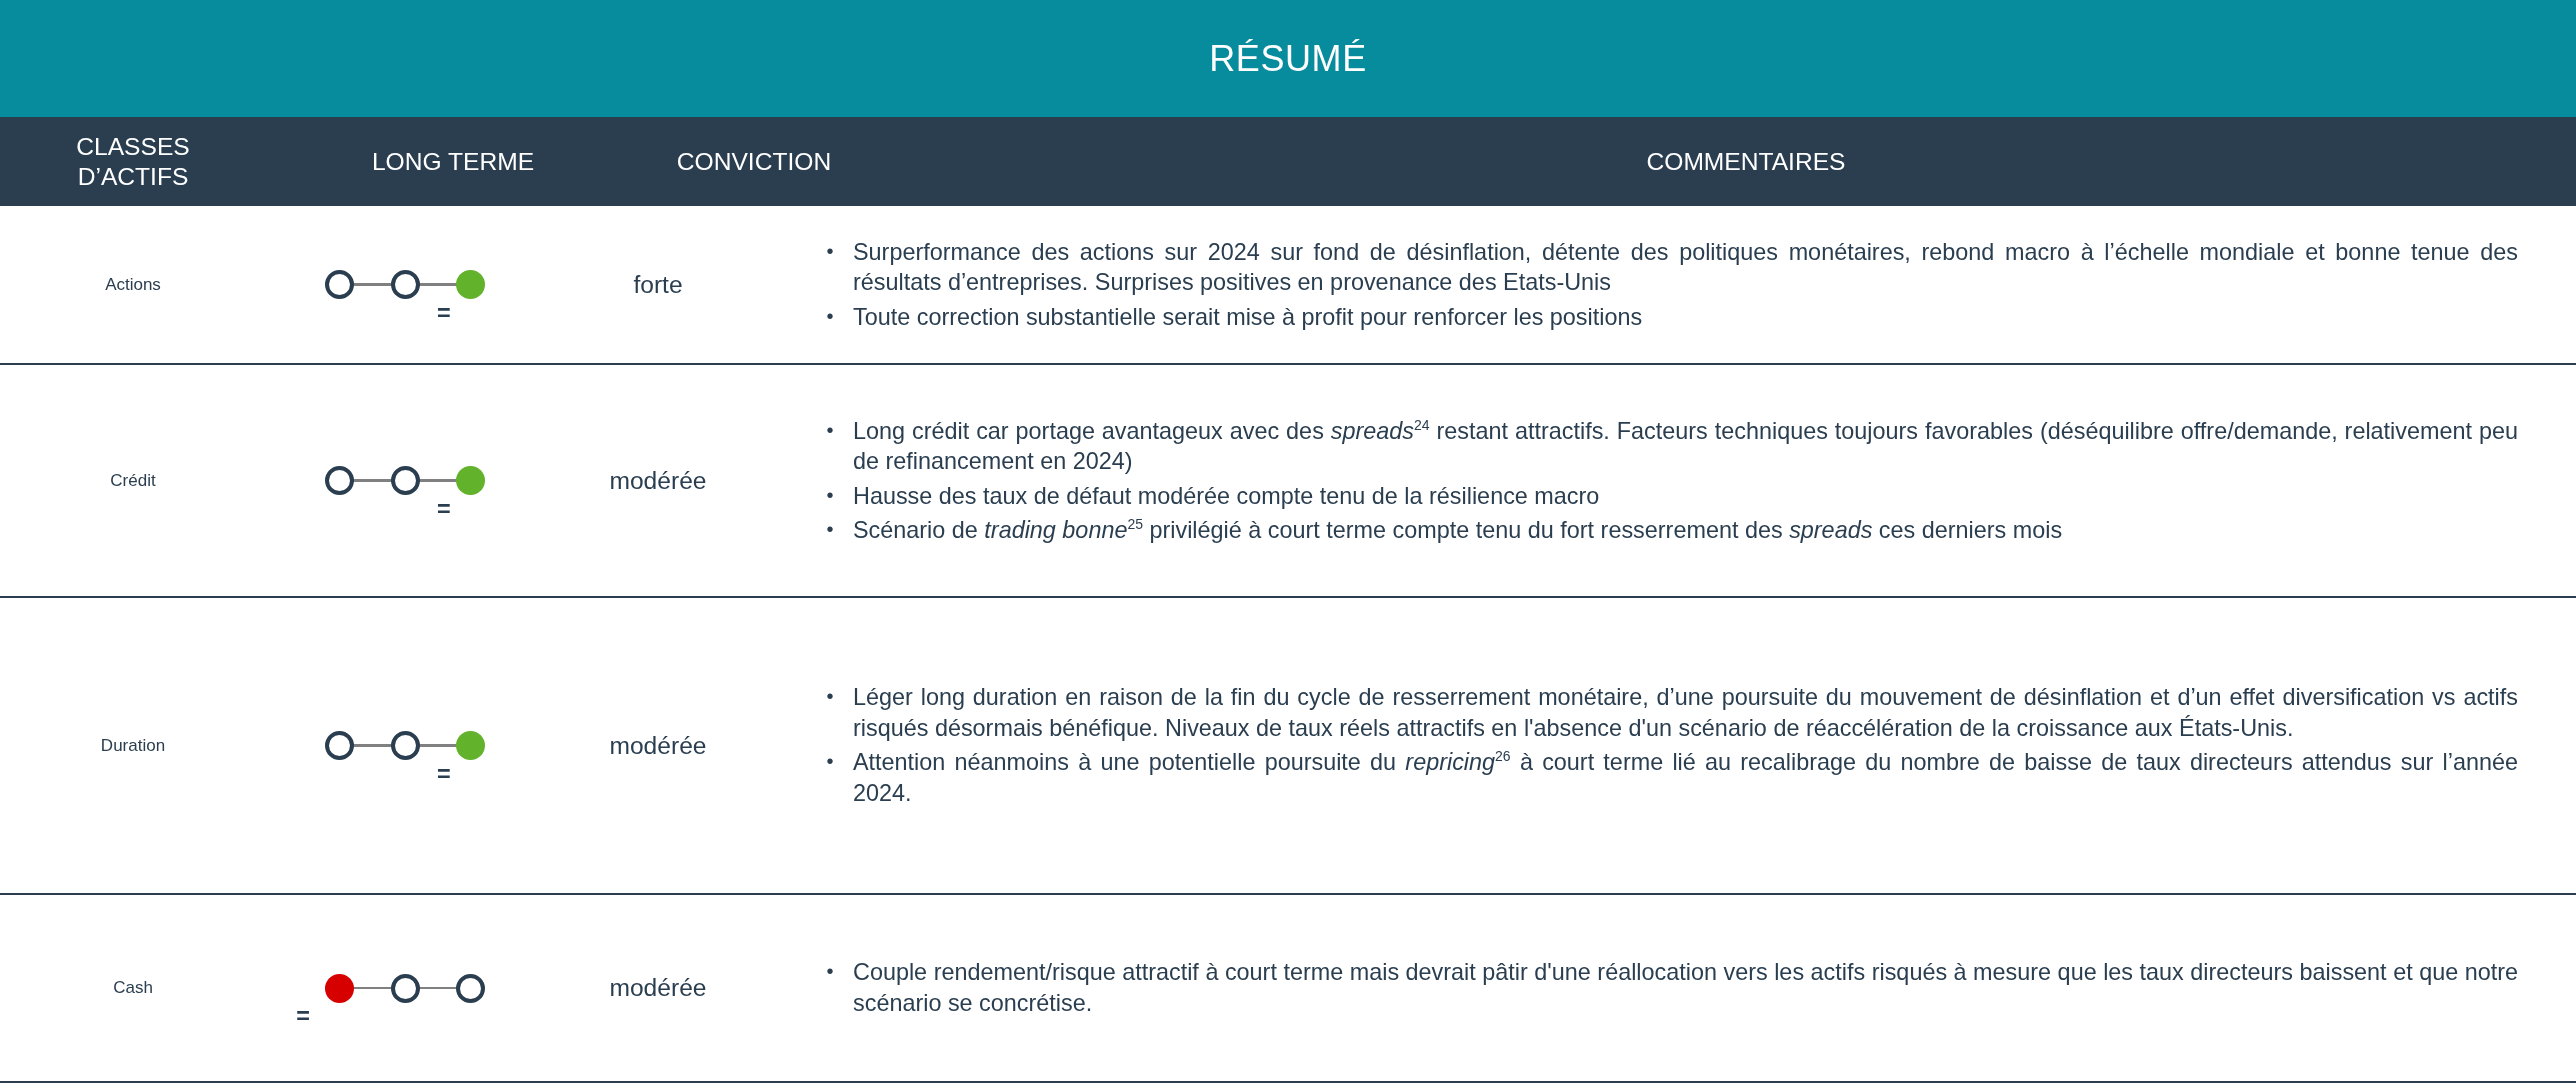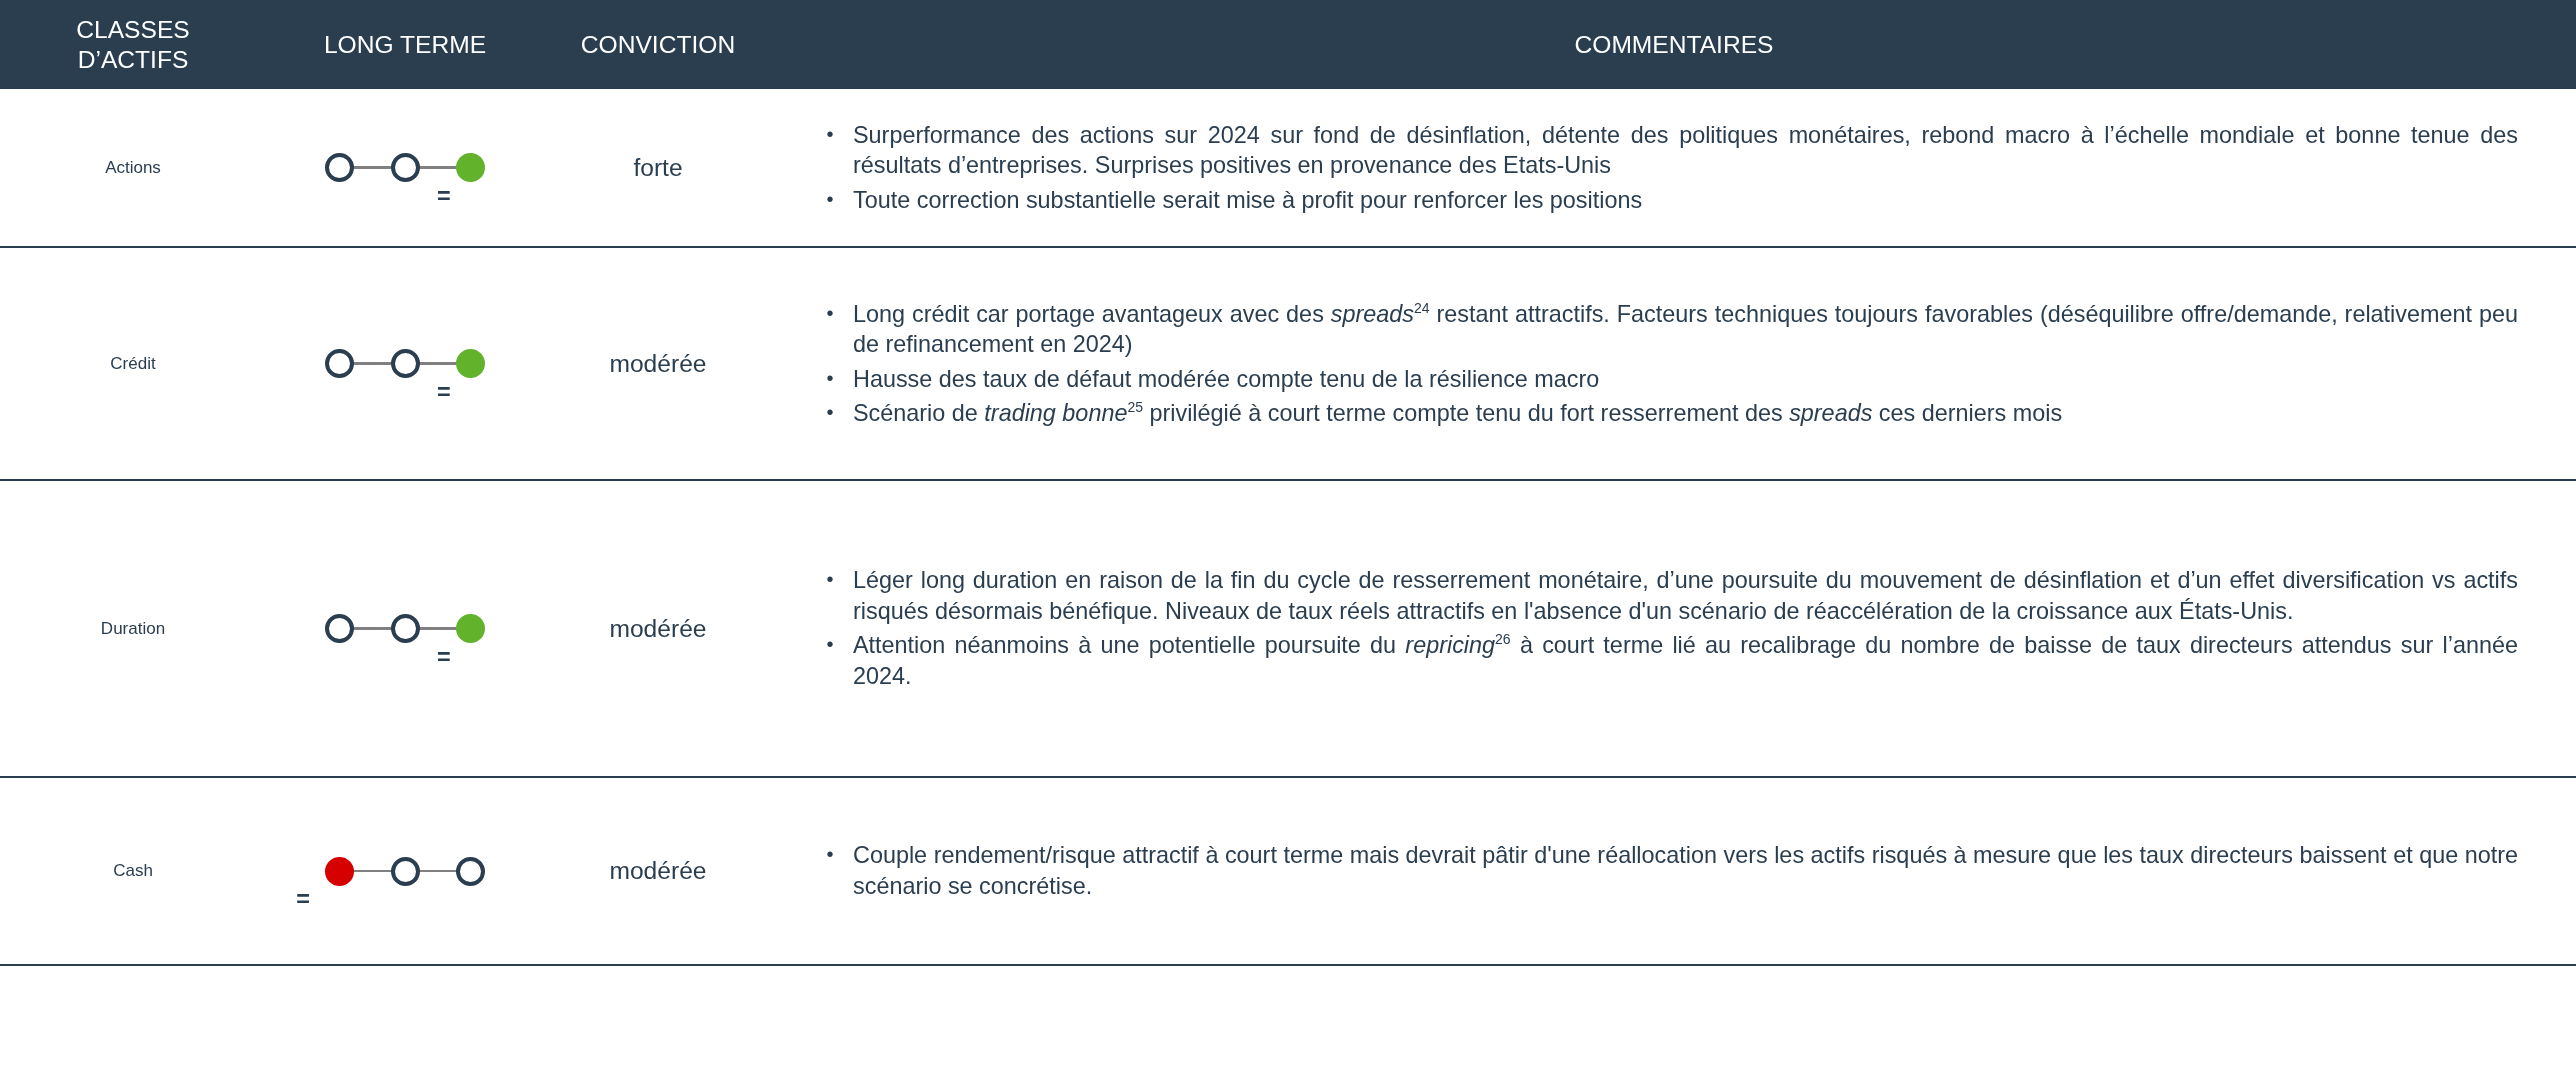--- a/index.html
+++ b/index.html
@@ -38,20 +38,21 @@
     letter-spacing: 0.6px;
     line-height: 1;
   }
 
   
   .table-head {
     height: 89px;
     background: #2a3e50;
     display: flex;
     align-items: center;
+    gap: 48px;
   }
   .table-head .hcell {
     color: #ffffff;
     font-size: 24.6px;
     font-weight: 400;
     text-align: center;
     line-height: 1.18;
   }
 
   
@@ -190,20 +191,23 @@
     font-size: 14px;
     vertical-align: super;
     line-height: 0;
   }
 </style>
 </head>
 <body>
 
 <div class="sheet">
 
+  <div class="title-banner">
+    <div class="title-text">RÉSUMÉ</div>
+  </div>
 
   <div class="table-head">
     <div class="hcell col-class">
       <div>CLASSES</div>
       <div>D’ACTIFS</div>
     </div>
     <div class="hcell col-long">LONG TERME</div>
     <div class="hcell col-conv">CONVICTION</div>
     <div class="hcell col-comm">COMMENTAIRES</div>
   </div>

